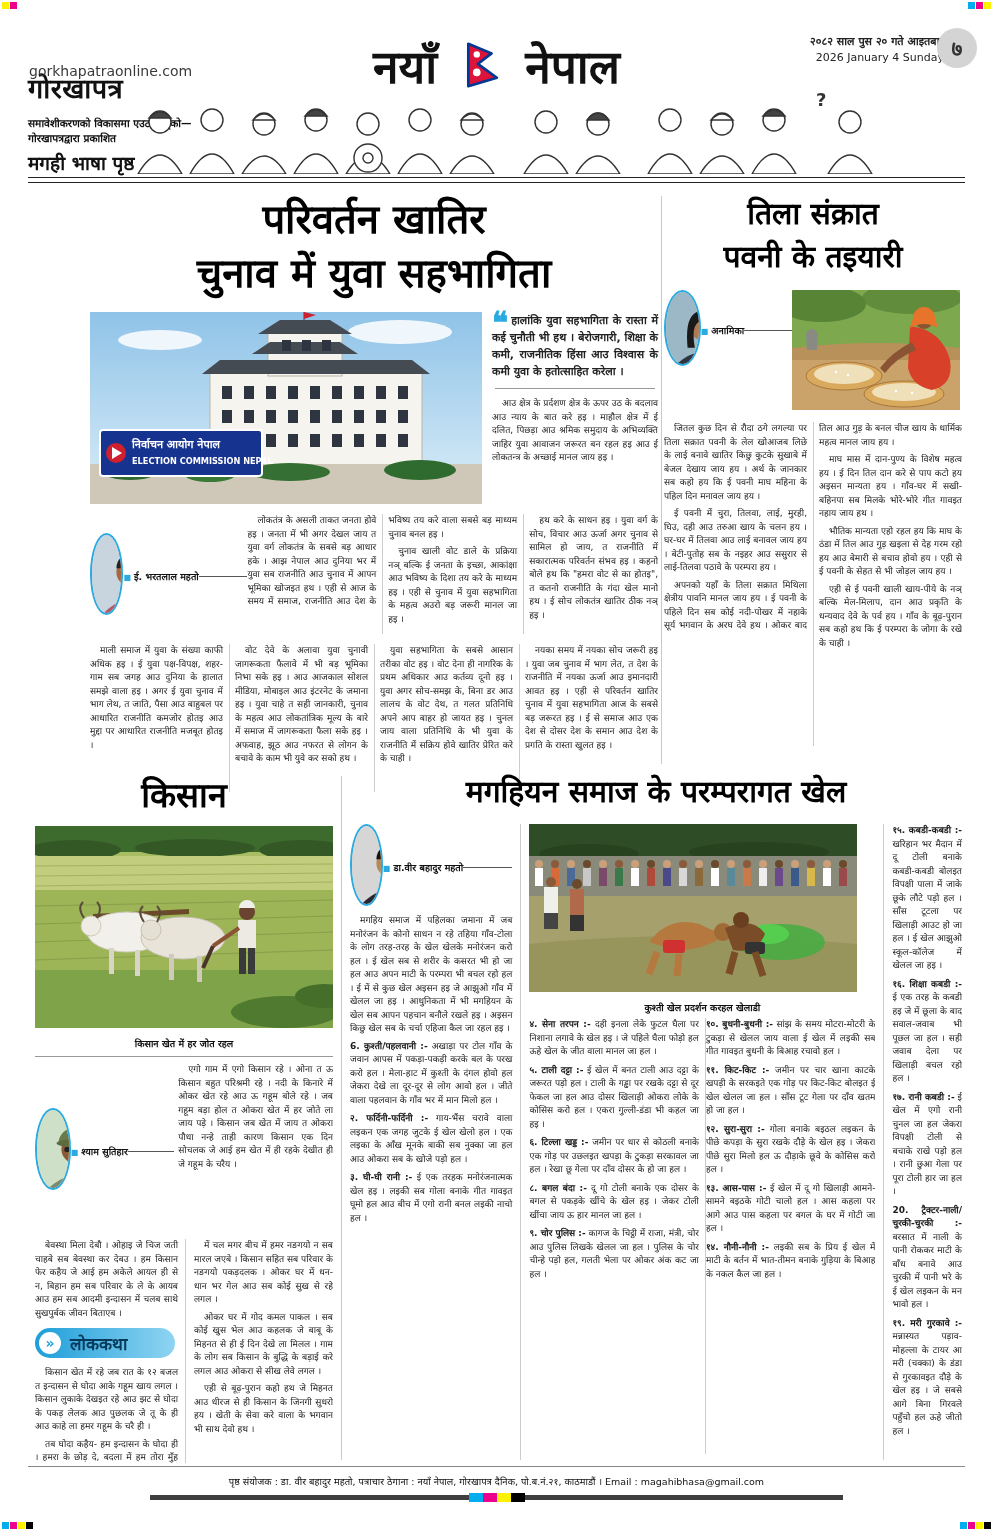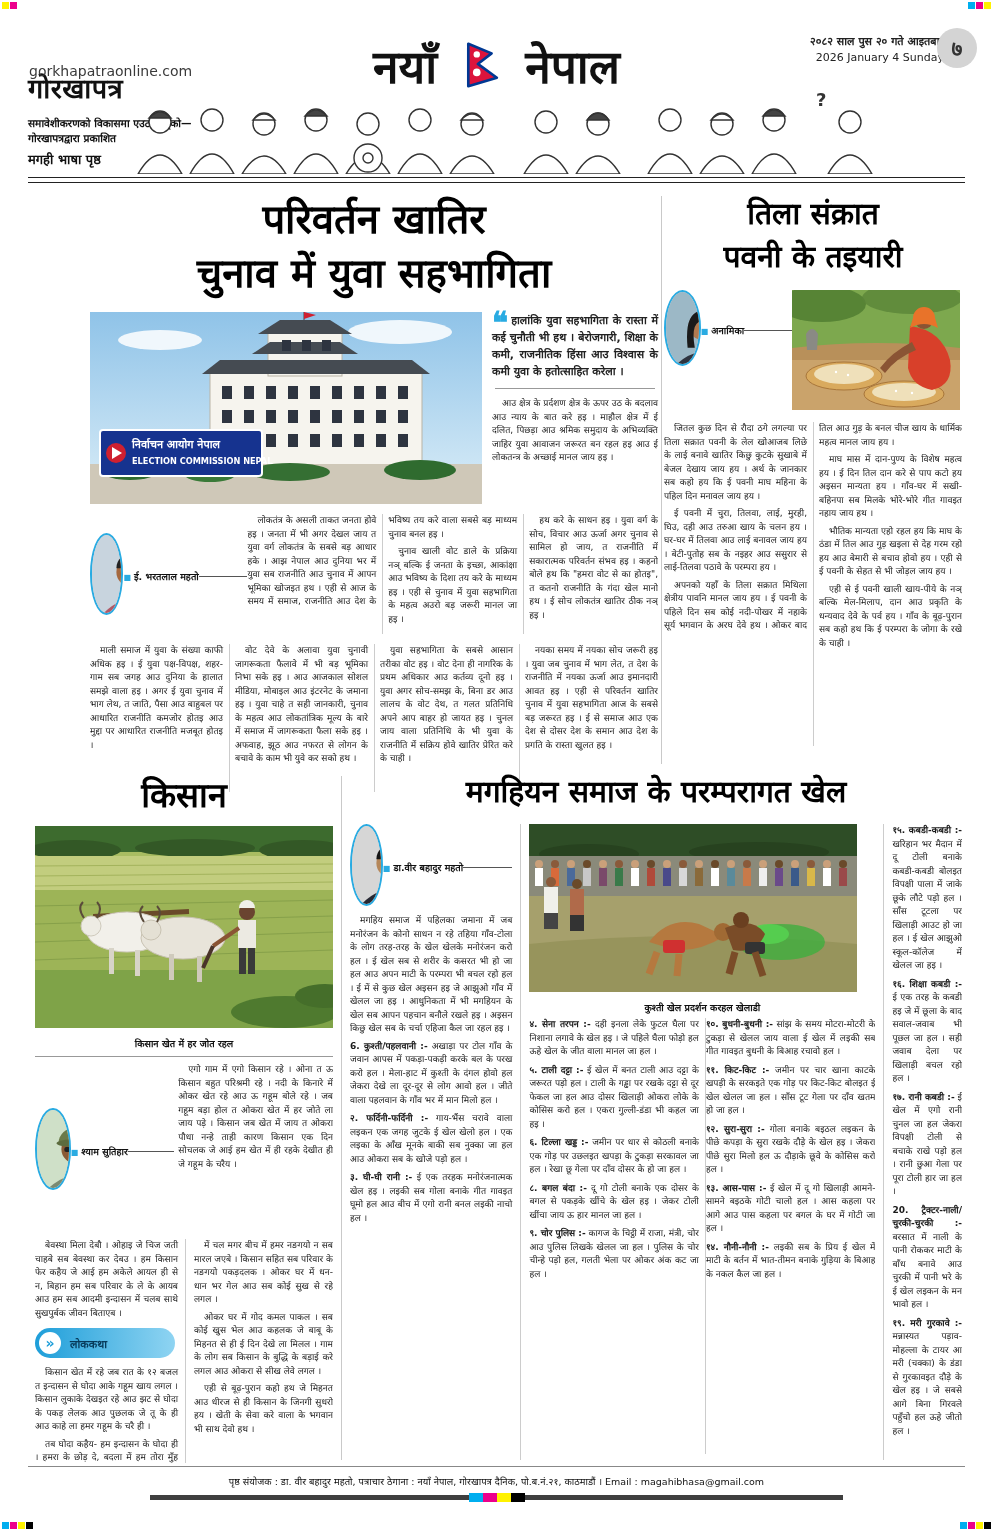--- a/index.html
+++ b/index.html
@@ -10,21 +10,21 @@
   .brand{left:28px;top:28px;font-size:27px;font-weight:bold;letter-spacing:0.5px;margin-top:41px;}
   .website{left:29px;top:63px;font-size:14px;color:#3a3a3a;}
   .masthead{left:0;right:0;top:34px;text-align:center;font-size:46px;font-weight:bold;}
   .masthead .mh{display:inline-block;vertical-align:middle;}
   .masthead svg{vertical-align:middle;margin:0 10px;}
   .dates{right:49px;top:34px;text-align:right;font-size:11px;line-height:16px;color:#222;}
   .dates .np{font-weight:bold;}
   .pagecircle{right:16px;top:28px;width:40px;height:40px;border-radius:50%;background:#d4d4d4;
               color:#333;font-size:21px;font-weight:bold;display:flex;align-items:center;justify-content:center;}
   .tagline{left:28px;top:116px;font-size:10.5px;font-weight:bold;line-height:15px;}
-  .pagelabel{left:28px;top:150px;font-size:13px;font-weight:bold;}
+  .pagelabel{left:28px;top:150px;font-size:19px;font-weight:bold;}
   .crowd{left:128px;top:76px;}
   .dblrule{left:28px;width:937px;top:177px;height:4px;border-top:1px solid #222;border-bottom:1px solid #222;}
   
   .hl{font-weight:bold;text-align:center;color:#000;}
   .bt, .bt p{font-size:9px;line-height:1.5;text-align:justify;color:#1a1a1a;margin:0 0 4px;}
   .bt{text-indent:10px;}
   p.item{text-indent:0;margin:0 0 5px;}
   p.item b{font-weight:bold;}
   .author{display:flex;flex-direction:row;align-items:center;}
   .avatar{width:78px;height:78px;border-radius:50%;border:2px solid #29abe2;overflow:hidden;background:#ddd;}
@@ -60,21 +60,21 @@
   .a3 .row{display:flex;height:172px;overflow:hidden;margin-top:2px;}
   .a3 .author{flex:0 0 122px;}
   .btside{flex:1;padding-left:4px;}
   .kcols{display:flex;margin-top:4px;height:224px;overflow:hidden;}
   .kcolL{flex:0 0 143px;padding-right:7px;}
   .kcolR{flex:1;border-left:1px solid #ccc;padding-left:8px;}
   .folkband{display:flex;align-items:center;height:30px;border-radius:15px;background:linear-gradient(90deg,#1e9ed9,#8fd4f2);
             padding:0 10px 0 4px;margin:8px 0;width:126px;}
   .folkcircle{width:22px;height:22px;border-radius:50%;background:#fff;color:#1e9ed9;font-weight:bold;
               display:flex;align-items:center;justify-content:center;font-size:14px;margin-right:9px;}
-  .folklabel{font-size:11px;font-weight:bold;color:#073a5a;}
+  .folklabel{font-size:17px;font-weight:bold;color:#073a5a;}
   
   .a4{left:350px;top:770px;width:612px;}
   .hl4{font-size:30px;line-height:44px;}
   .a4 .grid{display:flex;margin-top:10px;height:636px;overflow:hidden;}
   .colA{flex:0 0 148px;padding-right:8px;}
   .colA .author{margin-bottom:8px;}
   .mid{flex:0 0 346px;border-left:1px solid #ccc;border-right:1px solid #ccc;padding:0 8px;}
   .midcols{display:flex;margin-top:4px;height:436px;overflow:hidden;}
   .colB{flex:1;padding-right:6px;}
   .colC{flex:1;border-left:1px solid #ccc;}

